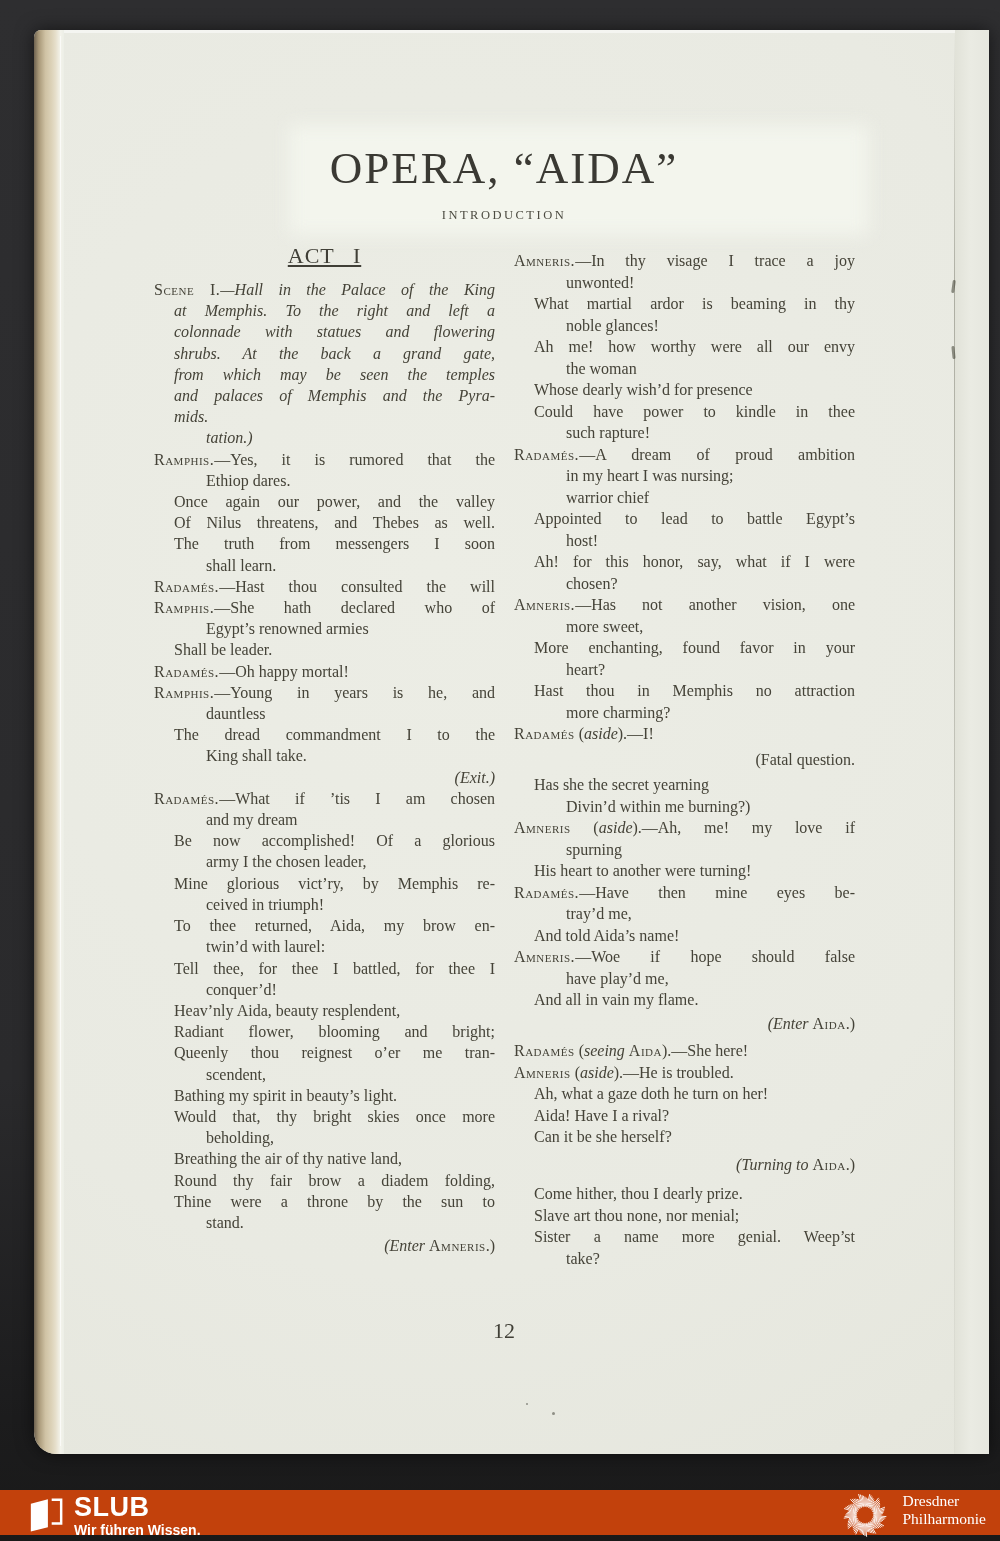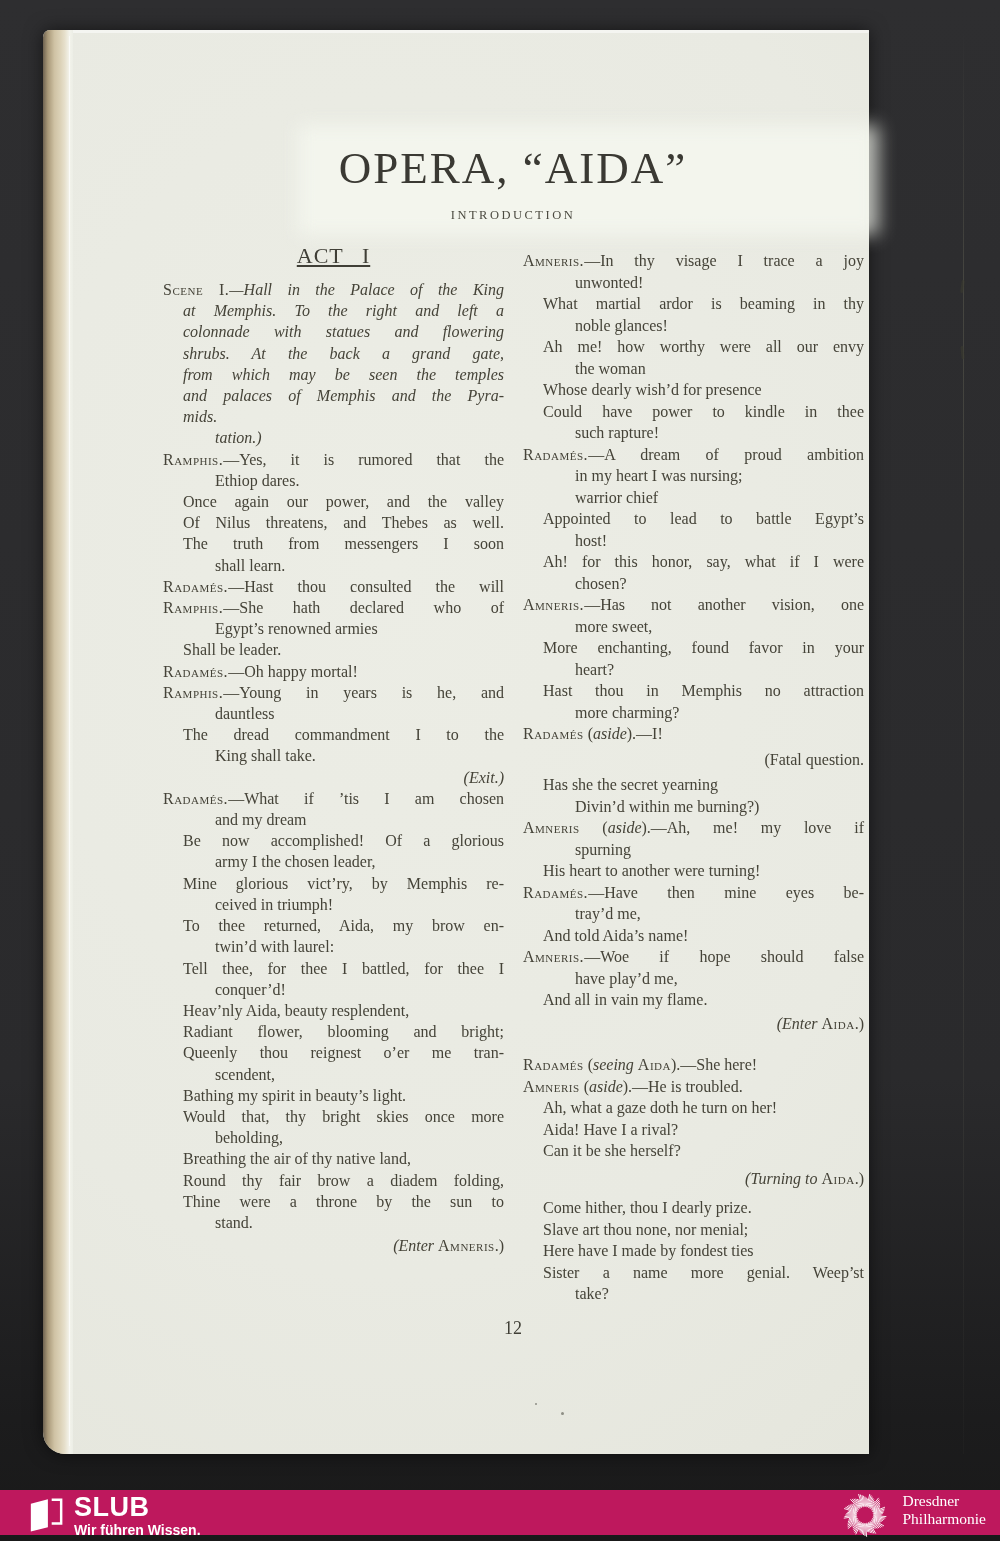--- a/index.html
+++ b/index.html
@@ -1,21 +1,21 @@
 <!DOCTYPE html>
 <html><head>
 <meta charset="utf-8">
 <style>
   html,body{margin:0;padding:0;width:1000px;height:1541px;overflow:hidden;
     background:linear-gradient(180deg,#2e2e30 0%,#2a2a2c 70%,#1c1c1d 92%,#191919 100%);
     font-family:"Liberation Serif",serif;}
   .stage{position:relative;width:1000px;height:1541px;}
 
   
-  .page{position:absolute;left:43px;top:30px;width:826px;height:1424px;
+  .page{position:absolute;left:34px;top:30px;width:955px;height:1424px;
     background:radial-gradient(120% 90% at 42% 38%, #ecede5 0%, #e9eae2 55%, #e3e4da 100%);
     border-radius:7px 0 0 22px;
     box-shadow:0 0 18px rgba(0,0,0,.55);}
   .page::before{content:'';position:absolute;left:10px;right:0;top:0;height:3px;
     background:rgba(255,255,255,.5);border-radius:3px;}
   .edge{position:absolute;left:0;top:0;bottom:0;width:30px;border-radius:7px 0 0 22px;
     background:linear-gradient(90deg,#6e6250 0%,#a89878 16%,#cfc2a4 38%,#dcd2b8 58%,#e6dfcb 72%,#f3f3eb 88%,#eceee6 100%);}
   .edge::after{content:'';position:absolute;right:3px;top:6px;bottom:8px;width:1px;background:rgba(255,255,255,.6);}
   .crease{position:absolute;left:920px;top:0;bottom:0;width:1px;
     background:linear-gradient(180deg,rgba(100,100,85,0) 0%,rgba(100,100,85,.45) 18%,rgba(100,100,85,.28) 55%,rgba(100,100,85,.05) 100%);}
@@ -26,39 +26,39 @@
 
   .title-glow{position:absolute;left:255px;top:95px;width:580px;height:110px;
     background:rgba(246,248,240,.75);filter:blur(9px);}
 
   .headwrap{position:absolute;left:120px;top:0;width:700px;text-align:center;}
   .title{position:absolute;left:0;top:112px;width:100%;margin:0;
     font-size:45px;font-weight:400;letter-spacing:2px;color:#3a3933;}
   .subtitle{position:absolute;left:0;top:178px;width:100%;
     font-size:12.5px;letter-spacing:2.5px;color:#4c4b41;}
   .pagenum{position:absolute;left:0;top:1288px;width:100%;text-align:center;
-    font-size:18px;color:#403f36;}
+    font-size:22px;color:#403f36;}
 
   .col{position:absolute;width:341px;color:#454338;font-size:16px;}
   .colL{left:120px;top:213px;}
   .colR{left:480px;top:220px;}
   .act{text-align:center;font-size:22px;letter-spacing:1px;word-spacing:12px;
     color:#403f37;margin-bottom:10px;line-height:26px;text-decoration:underline;}
   .tl{line-height:21.2px;}
   .colR .tl{line-height:21.5px;}
   .j{text-align:justify;text-align-last:justify;}
   .ar{text-align:right;}
   .i1{padding-left:20px;}
   .i2{padding-left:52px;}
   .i3{padding-left:32px;}
   .sc{font-variant:small-caps;letter-spacing:.5px;}
   .it{font-style:italic;}
 
   
-  .footer{position:absolute;left:0;top:1490px;width:1000px;height:45px;background:#be185d;}
+  .footer{position:absolute;left:0;top:1490px;width:1000px;height:45px;background:#c2410c;}
   .slub{position:absolute;left:28px;top:5px;display:flex;gap:10px;align-items:flex-start;cursor:pointer;}
   .slub-text{color:#fff;font-family:"Liberation Sans",sans-serif;}
   .slub-name{font-size:27px;font-weight:bold;line-height:24px;letter-spacing:.5px;}
   .slub-tag{font-size:14px;font-weight:bold;margin-top:3px;}
   .phil{position:absolute;right:14px;top:2px;display:flex;gap:14px;align-items:flex-start;cursor:pointer;}
   .phil-text{color:#fff;font-size:15.5px;line-height:18px;font-family:"Liberation Serif",serif;}
 </style>
 </head>
 <body>
 
@@ -157,29 +157,28 @@
           <div class="tl j"><span class="sc">Amneris</span><span> (</span><span class="it">aside</span><span>).—Ah, me! my love if</span></div>
           <div class="tl i2"><span>spurning</span></div>
           <div class="tl i1"><span>His heart to another were turning!</span></div>
           <div class="tl j"><span class="sc">Radamés.</span><span>—Have then mine eyes be-</span></div>
           <div class="tl i2"><span>tray’d me,</span></div>
           <div class="tl i1"><span>And told Aida’s name!</span></div>
           <div class="tl j"><span class="sc">Amneris.</span><span>—Woe if hope should false</span></div>
           <div class="tl i2"><span>have play’d me,</span></div>
           <div class="tl i1"><span>And all in vain my flame.</span></div>
           <div class="tl ar" style="margin-top: 2px;"><span class="it">(Enter </span><span class="sc">Aida</span><span>.)</span></div>
-          <div class="tl" style="margin-top: 20px;"><span class="sc">Radamés</span><span> (</span><span class="it">seeing </span><span class="sc">Aida</span><span>).—She here!</span></div>
+          <div class="tl" style="margin-top: 6px;"><span class="sc">Radamés</span><span> (</span><span class="it">seeing </span><span class="sc">Aida</span><span>).—She here!</span></div>
           <div class="tl"><span class="sc">Amneris</span><span> (</span><span class="it">aside</span><span>).—He is troubled.</span></div>
           <div class="tl i1"><span>Ah, what a gaze doth he turn on her!</span></div>
           <div class="tl i1"><span>Aida! Have I a rival?</span></div>
           <div class="tl i1"><span>Can it be she herself?</span></div>
           <div class="tl ar" style="margin-top: 6px;"><span class="it">(Turning to </span><span class="sc">Aida</span><span>.)</span></div>
           <div class="tl i1" style="margin-top: 8px;"><span>Come hither, thou I dearly prize.</span></div>
           <div class="tl i1"><span>Slave art thou none, nor menial;</span></div>
-          <div class="tl i1"><span>Here have I made by fondest ties</span></div>
           <div class="tl i1 j"><span>Sister a name more genial. Weep’st</span></div>
           <div class="tl i2"><span>take?</span></div>
         </div>
     </div>
 
     <div class="sliver"></div>
     <div class="crease"></div>
     <div class="notch" style="left:918px;top:250px;transform:rotate(8deg);"></div>
     <div class="notch" style="left:918px;top:316px;transform:rotate(-6deg);"></div>
     <div class="speck" style="left:492px;top:1373px;"></div>

